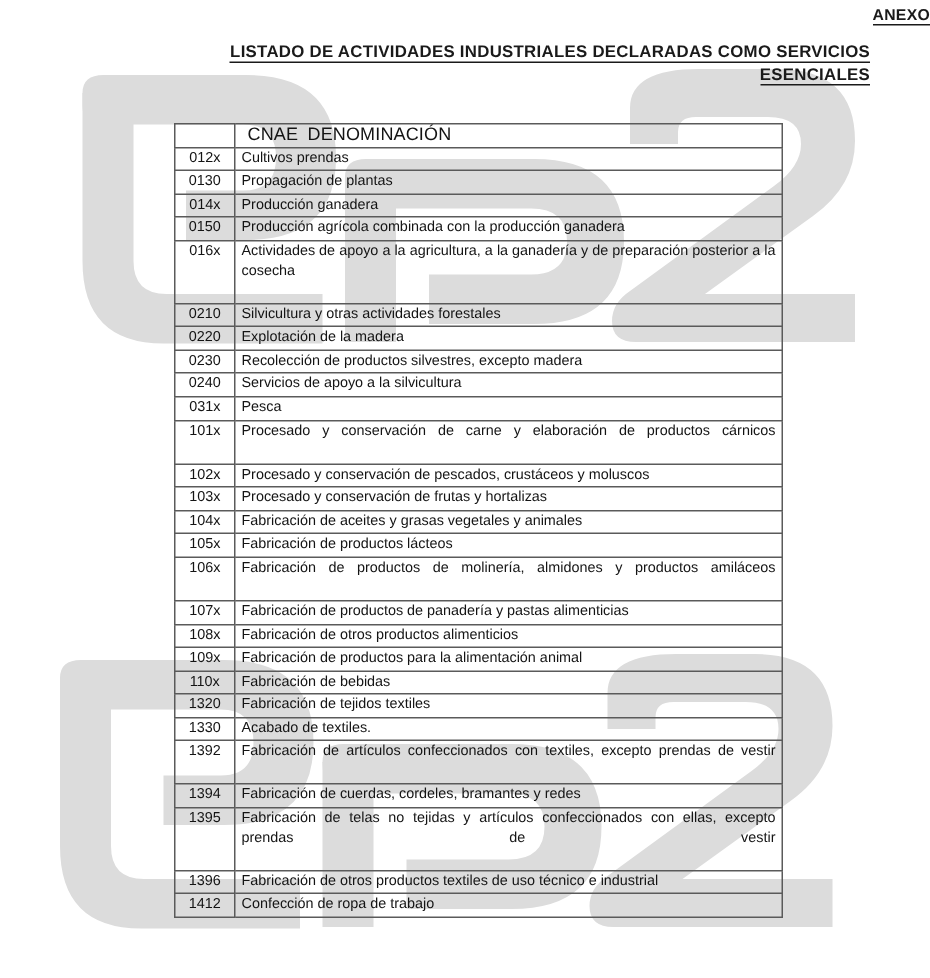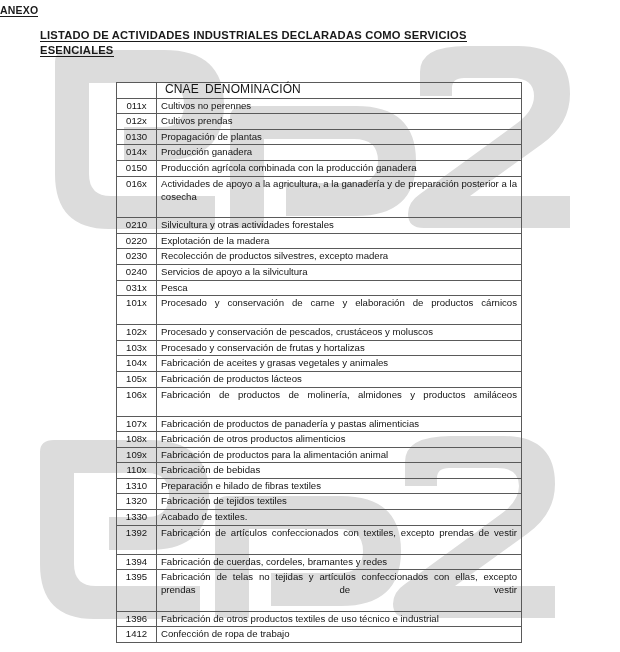--- a/index.html
+++ b/index.html
@@ -28,21 +28,21 @@
 
   
   #page {
     position: relative;
     z-index: 2;
     width: 620px;
     height: 652px;
   }
 
   .doc-heading {
-    text-align: left;
+    text-align: right;
     font-weight: bold;
     font-size: 10.5px;
     letter-spacing: 0.2px;
     color: #1a1a1a;
   }
 
   #anexo-title {
     margin-top: 4px;
     font-size: 10.5px;
   }
@@ -160,24 +160,20 @@
       <colgroup>
         <col class="c-code">
         <col class="c-name">
       </colgroup>
       <tbody id="table-body">
           <tr class="one-line">
             <td class="code header-cell">CNAE</td>
             <td class="name header-cell">DENOMINACIÓN</td>
           </tr>
           <tr class="one-line">
-            <td class="code">011x</td>
-            <td class="name">Cultivos no perennes</td>
-          </tr>
-          <tr class="one-line">
             <td class="code">012x</td>
             <td class="name">Cultivos prendas</td>
           </tr>
           <tr class="one-line">
             <td class="code">0130</td>
             <td class="name">Propagación de plantas</td>
           </tr>
           <tr class="one-line">
             <td class="code">014x</td>
             <td class="name">Producción ganadera</td>
@@ -242,24 +238,20 @@
             <td class="code">108x</td>
             <td class="name">Fabricación de otros productos alimenticios</td>
           </tr>
           <tr class="one-line">
             <td class="code">109x</td>
             <td class="name">Fabricación de productos para la alimentación animal</td>
           </tr>
           <tr class="one-line">
             <td class="code">110x</td>
             <td class="name">Fabricación de bebidas</td>
-          </tr>
-          <tr class="one-line">
-            <td class="code">1310</td>
-            <td class="name">Preparación e hilado de fibras textiles</td>
           </tr>
           <tr class="one-line">
             <td class="code">1320</td>
             <td class="name">Fabricación de tejidos textiles</td>
           </tr>
           <tr class="one-line">
             <td class="code">1330</td>
             <td class="name">Acabado de textiles.</td>
           </tr>
           <tr class="two-line">

